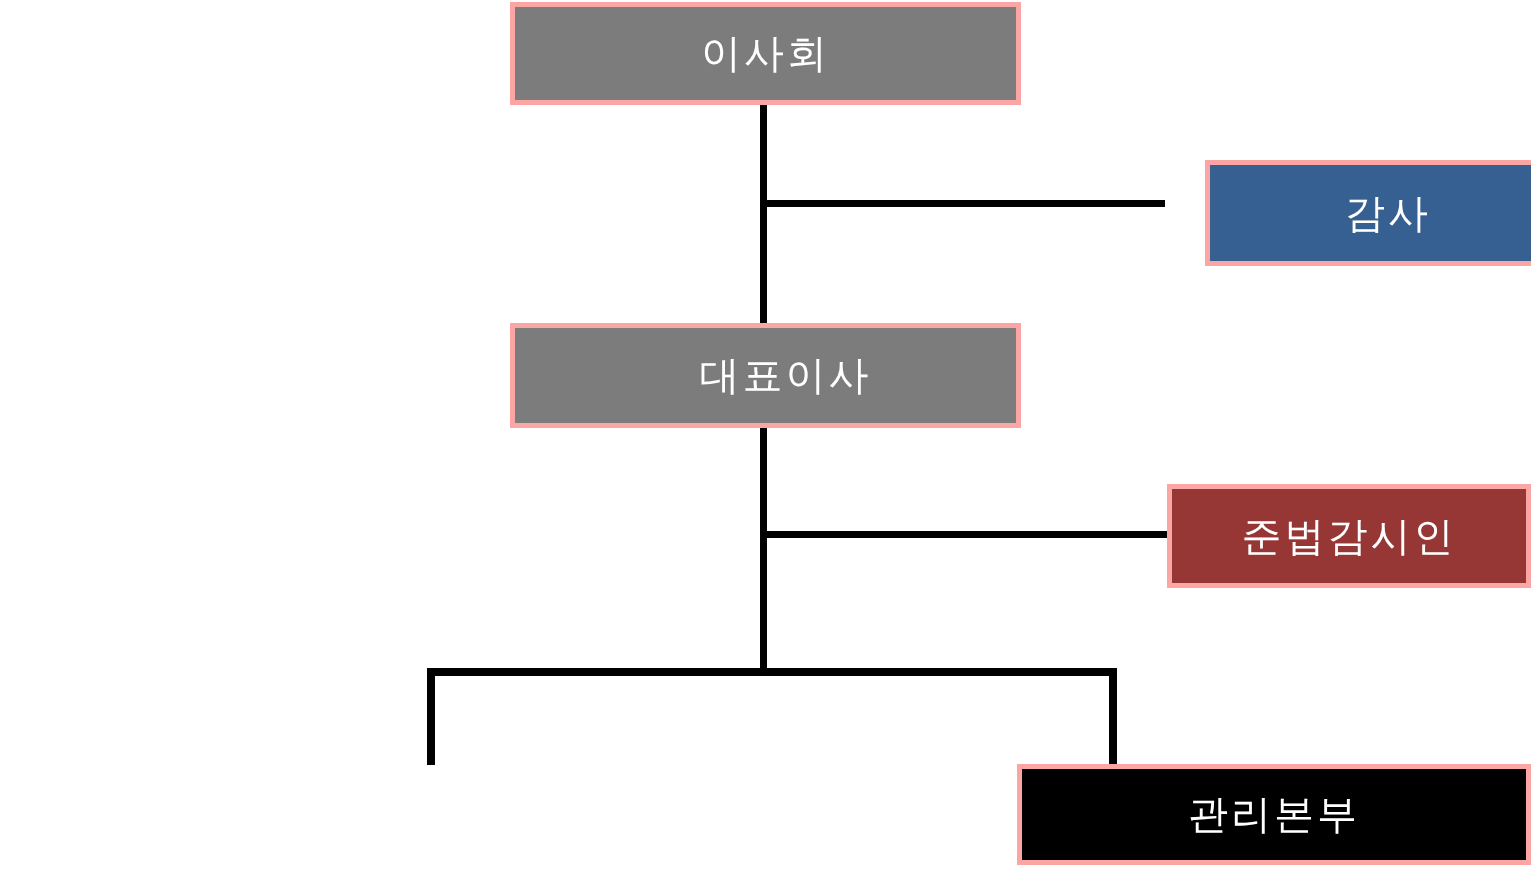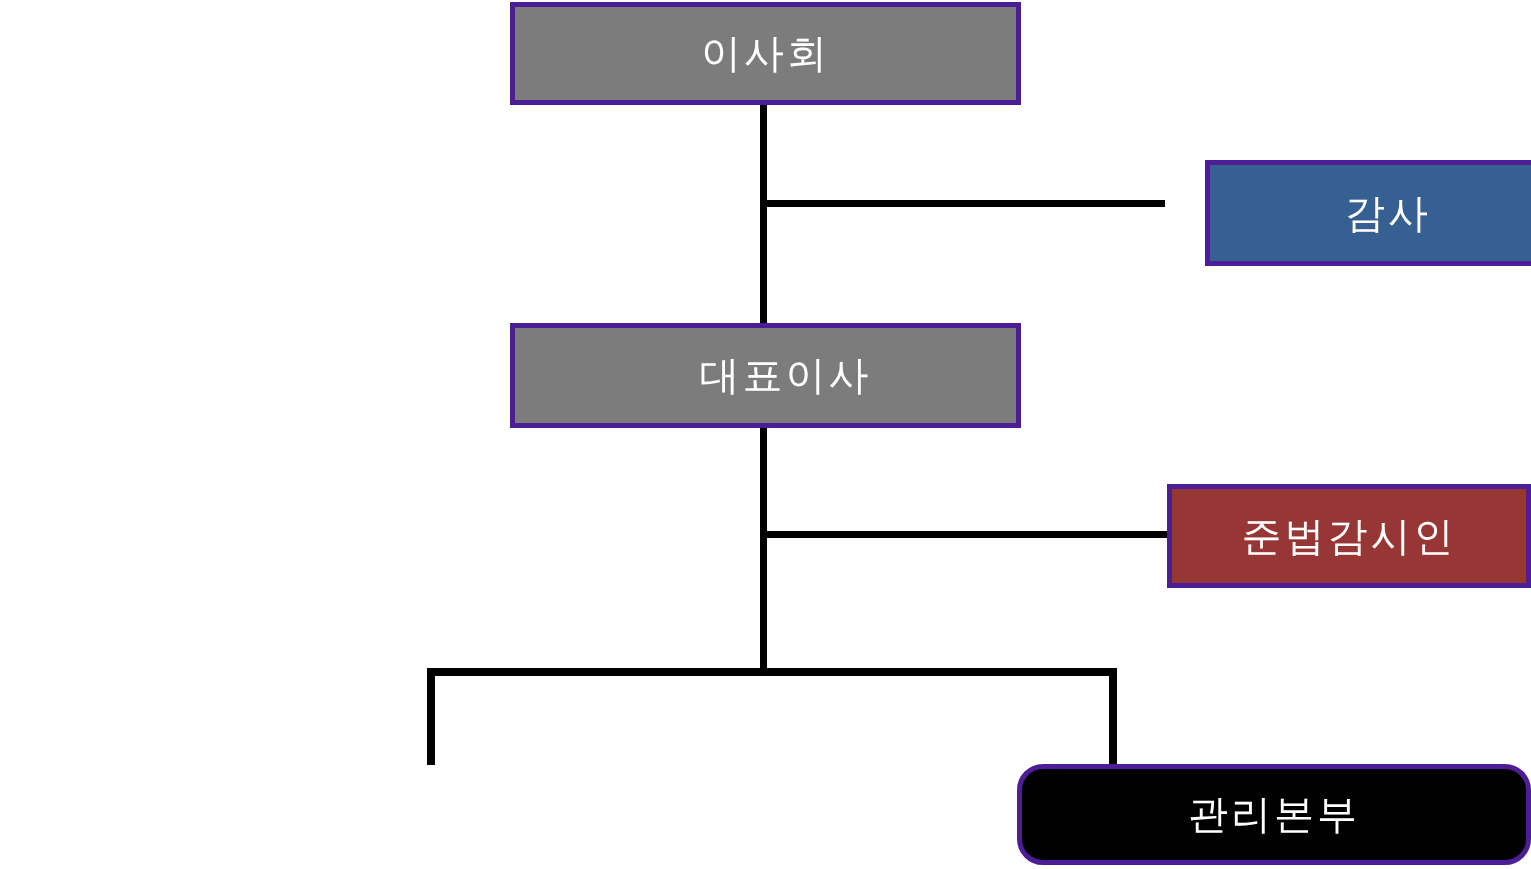--- a/index.html
+++ b/index.html
@@ -11,36 +11,36 @@
   .canvas {
     position: relative;
     width: 1531px;
     height: 869px;
     background: #FFFFFF;
     overflow: hidden;
   }
   .node {
     position: absolute;
     box-sizing: border-box;
-    border: 5px solid #4c1d95;
+    border: 5px solid #fca5a5;
     display: flex;
     align-items: center;
     justify-content: center;
     color: #FFFFFF;
     font-size: 40px;
     letter-spacing: 3px;
     font-weight: 400;
   }
   .node span { white-space: nowrap; }
   .n-board      { left: 510px;  top: 2px;   width: 511px; height: 103px; }
   .n-auditor    { left: 1165px; top: 160px; width: 366px; height: 106px; }
   .n-ceo        { left: 510px;  top: 323px; width: 511px; height: 105px; }
   .n-compliance { left: 1167px; top: 484px; width: 364px; height: 104px; }
   .n-invest     { left: 0px;    top: 764px; width: 513px; height: 101px; }
-  .n-manage     { left: 1017px; top: 764px; width: 514px; height: 101px; border-radius: 26px; }
+  .n-manage     { left: 1017px; top: 764px; width: 514px; height: 101px; }
   .connector {
     position: absolute;
     background: #000000;
   }
   .c-board-ceo     { left: 760px;  top: 103px; width: 7px;   height: 222px; }
   .c-auditor-h     { left: 763px;  top: 200px; width: 402px; height: 7px;  }
   .c-ceo-down      { left: 760px;  top: 426px; width: 7px;   height: 246px; }
   .c-compliance-h  { left: 763px;  top: 531px; width: 404px; height: 7px;  }
   .c-division-bar  { left: 427px;  top: 668px; width: 690px; height: 8px;  }
   .c-invest-drop   { left: 427px;  top: 668px; width: 8px;   height: 97px; }

